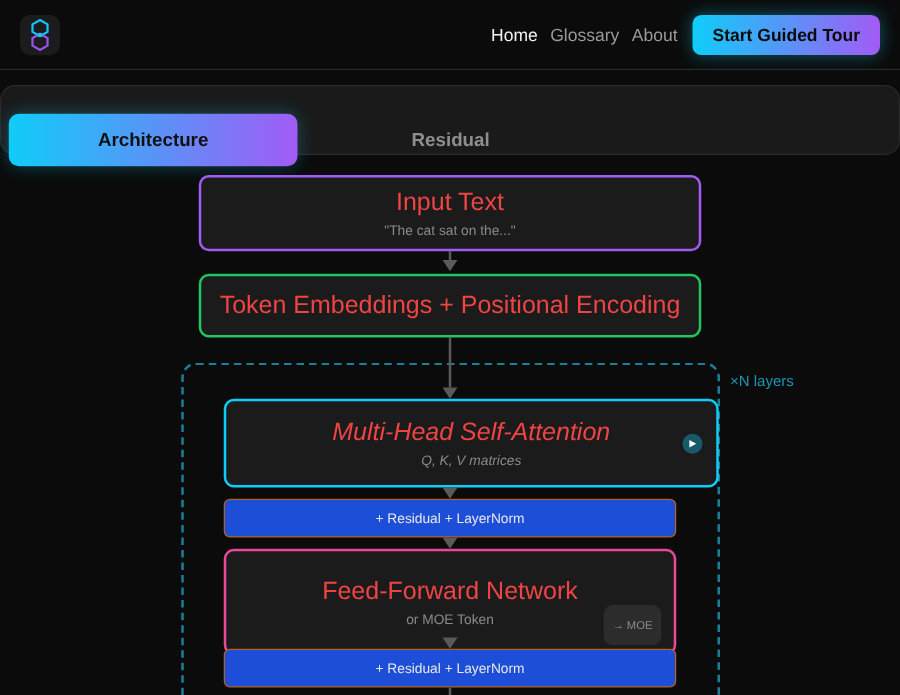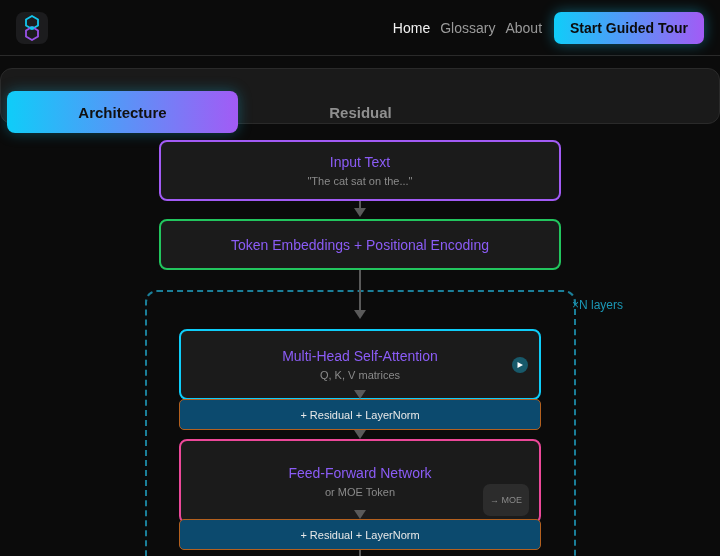--- a/index.html
+++ b/index.html
@@ -11,29 +11,29 @@
     .nav { position: absolute; right: 16px; top: 12px; height: 32px; display: flex; align-items: center; }
     .nav-link { font-size: 14px; color: #9a9a9a; margin-right: 10px; cursor: pointer; }
     .nav-link.active { color: #f2f2f2; }
     .tour-btn { margin-left: 2px; height: 32px; padding: 0 16px; border-radius: 7px; border: none; font-size: 14px; font-weight: bold; color: #0b0b0b; background: linear-gradient(90deg, #0fcdf9, #a25bf5); box-shadow: 0 0 14px rgba(20,190,230,0.45); cursor: pointer; font-family: "Liberation Sans", sans-serif; }
 
     .tabs { position: absolute; left: 0; top: 68px; width: 720px; height: 56px; border-radius: 12px; background: #1a1a1a; border: 1px solid #2a2a2a; }
     .tab { position: absolute; top: 22px; height: 42px; width: 231px; border-radius: 8px; display: flex; align-items: center; justify-content: center; font-size: 15px; font-weight: bold; color: #8f8f8f; cursor: pointer; }
     .tab.active { color: #111; background: linear-gradient(90deg, #0fcdf9, #a25bf5); box-shadow: 0 0 14px rgba(20,190,230,0.35); }
 
     .node { position: absolute; border-radius: 8px; background: #1b1b1b; border: 2px solid; display: flex; flex-direction: column; align-items: center; justify-content: center; }
-    .node-title { font-size: 14px; color: #8b5cf6; }
+    .node-title { font-size: 20px; color: #ef4444; }
     .node-sub { font-size: 11px; color: #8a8a8a; margin-top: 5px; }
-    .node-small { position: absolute; border-radius: 5px; background: #0c4a6e; border: 1.5px solid #b4601e; display: flex; align-items: center; justify-content: center; font-size: 11px; color: #e8e8e8; }
+    .node-small { position: absolute; border-radius: 5px; background: #1d4ed8; border: 1.5px solid #b4601e; display: flex; align-items: center; justify-content: center; font-size: 11px; color: #e8e8e8; }
 
     .arrow-line { position: absolute; width: 2px; background: #5a5a5a; }
     .arrow-head { position: absolute; width: 0; height: 0; border-left: 6px solid transparent; border-right: 6px solid transparent; border-top: 9px solid #5a5a5a; }
 
     .layer-box { position: absolute; left: 145px; top: 290px; width: 431px; height: 280px; border: 2px dashed #1b7f99; border-radius: 12px; }
-    .layer-label { position: absolute; left: 572px; top: 298px; font-size: 12px; color: #1b97b5; }
+    .layer-label { position: absolute; left: 584px; top: 298px; font-size: 12px; color: #1b97b5; }
 
     .play-btn { position: absolute; right: 11px; top: 26px; width: 16px; height: 16px; border-radius: 50%; background: #18596a; display: flex; align-items: center; justify-content: center; cursor: pointer; }
     .moe-pill { position: absolute; right: 10px; bottom: 6px; height: 14px; padding: 16px 7px; border-radius: 7px; background: #2c2c2c; font-size: 9px; color: #8a8a8a; display: flex; align-items: center; cursor: pointer; }
   </style>
 </head>
 <body>
 
 <header class="header">
   <div class="logo">
     <svg width="16" height="26" viewBox="0 0 16 26">
@@ -67,21 +67,21 @@
   <div class="node" style="left:159px; top:219px; width:402px; height:51px; border-color:#22c55e;">
     <span class="node-title">Token Embeddings + Positional Encoding</span>
   </div>
 
   <div class="layer-box"></div>
   <span class="layer-label">×N layers</span>
 
   <div class="arrow-line" style="left:359px; top:270px; height:40px;"></div>
   <div class="arrow-head" style="left:354px; top:310px;"></div>
 
-  <div class="node" style="left:179px; top:329px; width:362px; height:71px; border-color:#0fcdf9;">
+  <div class="node" style="left:179px; top:319px; width:396px; height:71px; border-color:#0fcdf9;font-style:italic;">
     <span class="node-title">Multi-Head Self-Attention</span>
     <span class="node-sub">Q, K, V matrices</span>
     <span class="play-btn">
       <svg width="8" height="8" viewBox="0 0 8 8">
           <polygon points="1.5,1 7,4 1.5,7" fill="#ffffff"></polygon>
         </svg>
     </span>
   </div>
 
   <div class="arrow-head" style="left:354px; top:390px;"></div>

